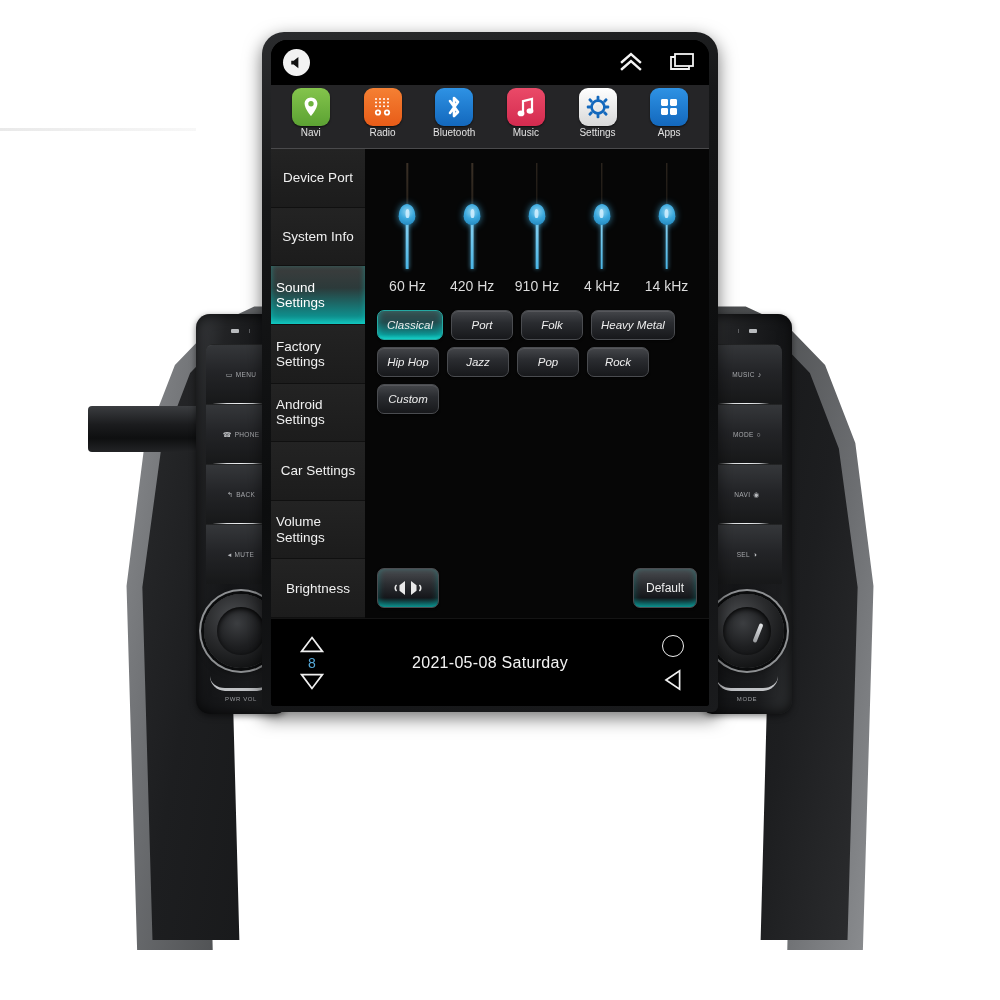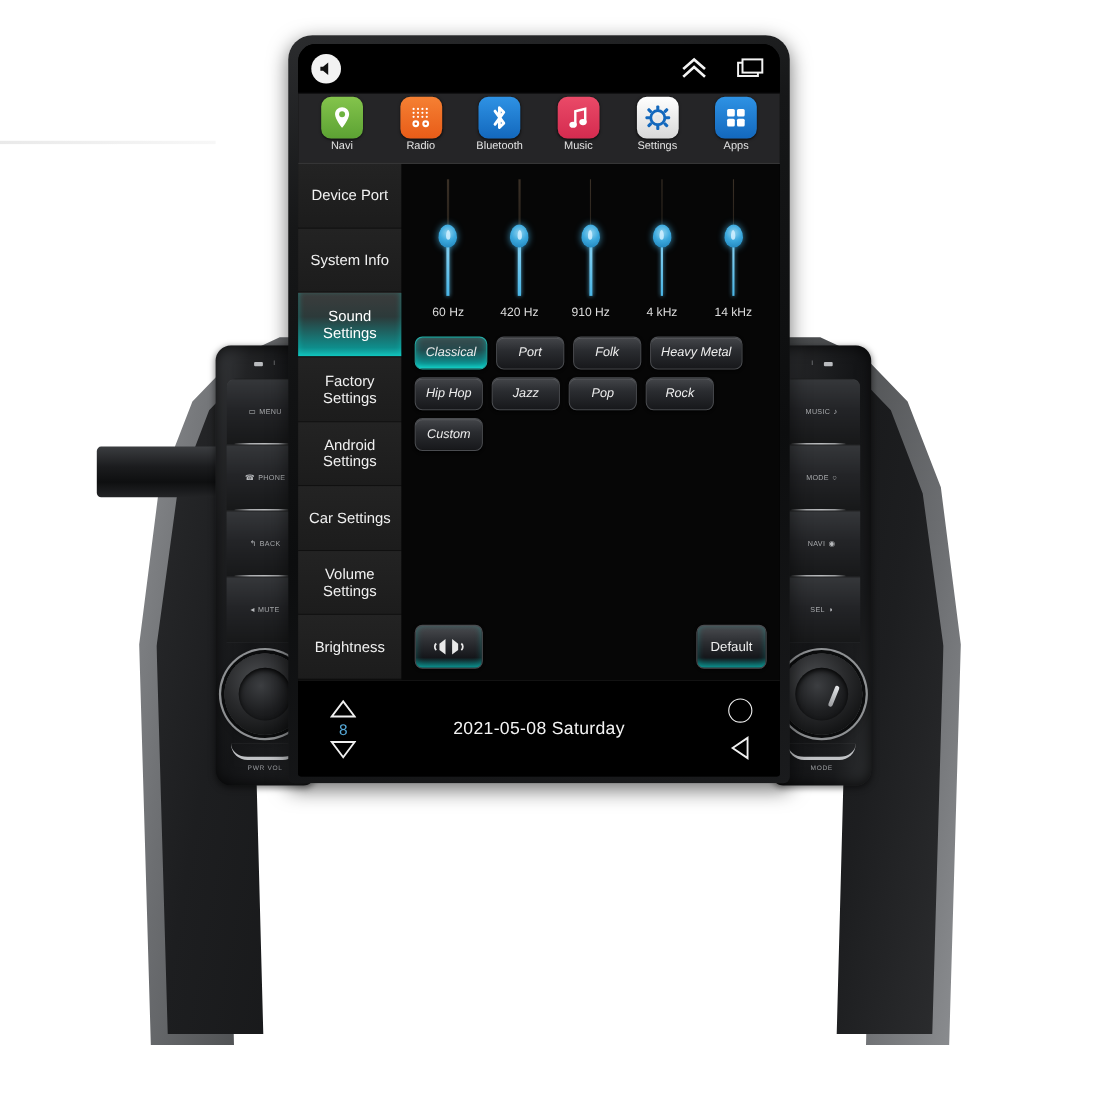--- a/index.html
+++ b/index.html
@@ -159,21 +159,21 @@
 
   
   .body-row { flex:1; display:flex; min-height:0; background:#000; }
 
   .sidebar {
     flex:0 0 94px; background:#1b1b1b;
     display:flex; flex-direction:column;
   }
   .side-item {
     flex:1; display:flex; align-items:center; justify-content:center;
-    text-align:center; padding: 0 5px;
+    text-align:left; padding: 0 5px;
     font-size:13.5px; color:#f0f0f0; line-height:1.12;
     border-bottom:1px solid #101010;
     background: linear-gradient(180deg,#232323 0%,#1c1c1c 100%);
   }
   .side-item.active {
     background: linear-gradient(180deg,#3c3d3d 0%,#2c3a3a 38%,#0f8d8b 86%, #16b5b0 100%);
     color:#fff;
     box-shadow: inset 0 -2px 6px rgba(0,255,240,.35);
   }
 
@@ -199,21 +199,21 @@
     transform: translateX(-50%);
     background: radial-gradient(circle at 50% 36%, #8ed3f0 0%, #3ba8dd 46%, #1d7fb6 100%);
     border-radius: 50% 50% 50% 50% / 58% 58% 42% 42%;
     box-shadow: 0 0 7px rgba(70,180,230,.75);
   }
   .eq-thumb::after {
     content:""; position:absolute; left:50%; top:5px; transform:translateX(-50%);
     width:4px; height:9px; border-radius:50% 50% 50% 50% / 60% 60% 40% 40%;
     background: rgba(210,240,255,.85);
   }
-  .eq-label { margin-top:9px; font-size:11px; color:#dcdcdc; }
+  .eq-label { margin-top:9px; font-size:14px; color:#dcdcdc; }
 
   
   .presets {
     display:flex; flex-wrap:wrap; gap:7px 8px;
     padding: 16px 12px 0 12px;
     font-style: italic;
   }
   .preset {
     height:30px; min-width:62px; padding: 0 9px;
     display:flex; align-items:center; justify-content:center;

